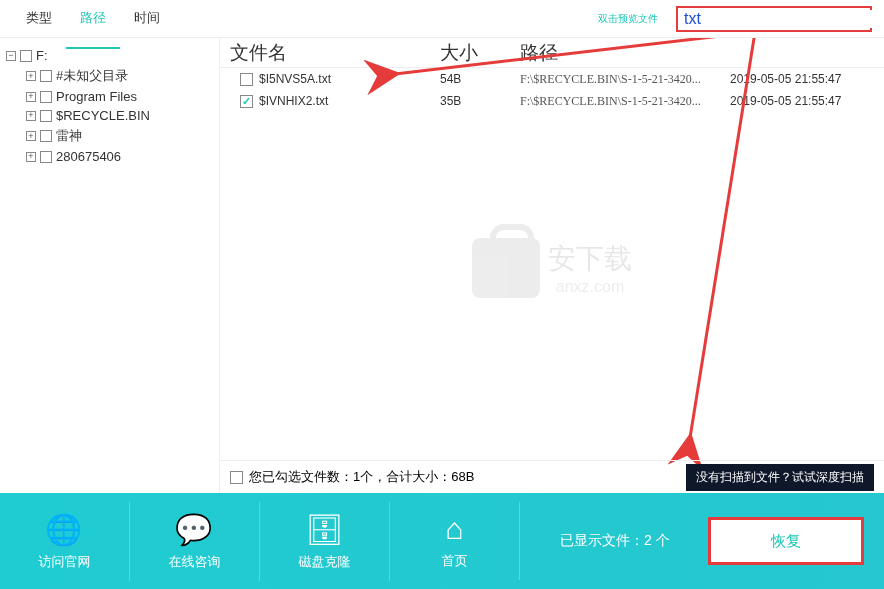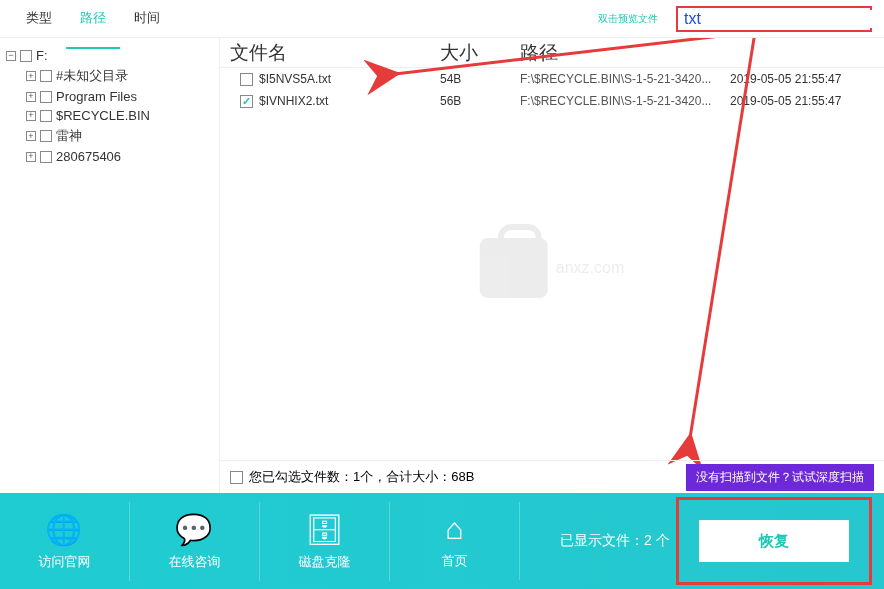--- a/index.html
+++ b/index.html
@@ -26,39 +26,39 @@
 .table { width: 100%; }
 .thead { display: flex; height: 30px; align-items: center; font-size: 19px; color: #333; font-weight: 500; border-bottom: 1px solid #eee; }
 .col-name { width: 220px; padding-left: 10px; }
 .col-size { width: 80px; }
 .col-path { width: 210px; }
 .col-time { flex: 1; }
 .row { display: flex; height: 22px; align-items: center; font-size: 12px; color: #333; }
 .row-checkbox { width: 13px; height: 13px; border: 1px solid #888; margin-left: 10px; margin-right: 6px; display: inline-flex; align-items: center; justify-content: center; }
 .row-checkbox.checked::after { content: "✓"; color: #1fc7b6; font-size: 11px; font-weight: bold; }
 .row .col-name { display: flex; align-items: center; }
-.row .col-path { color: #555; }
+.row .col-path { color: #555; font-family: Liberation Serif, serif; }
 
 .watermark { position: absolute; top: 200px; left: 50%; transform: translateX(-50%); opacity: 0.15; text-align: center; pointer-events: none; }
 .watermark-bag { width: 68px; height: 60px; background: #888; border-radius: 8px; margin: 0 auto 0; position: relative; }
 .watermark-bag::before { content: ""; position: absolute; top: -14px; left: 18px; width: 32px; height: 20px; border: 6px solid #888; border-bottom: none; border-radius: 14px 14px 0 0; }
 .watermark-text { font-size: 28px; color: #666; font-weight: 500; }
 .watermark-sub { font-size: 16px; color: #888; }
 
 .arrows { position: absolute; top: 38px; left: 220px; width: 664px; height: 455px; pointer-events: none; }
 
 .summary-bar { position: absolute; bottom: 96px; left: 220px; right: 0; height: 28px; display: flex; align-items: center; padding: 16px 10px; font-size: 13px; border-top: 1px solid #eee; }
 .summary-checkbox { width: 13px; height: 13px; border: 1px solid #888; margin-right: 6px; }
-.deep-scan { margin-left: auto; background: #6d28d9; color: #fff; padding: 5px 10px; font-size: 12px; }
+.deep-scan { margin-left: auto; background: #0f172a; color: #fff; padding: 5px 10px; font-size: 12px; }
 
 .bottombar { position: absolute; bottom: 0; left: 0; right: 0; height: 96px; background: linear-gradient(90deg, #1fccd1, #26c7cf); display: flex; align-items: center; }
 .bottom-btn { width: 130px; text-align: center; color: #fff; font-size: 13px; cursor: pointer; border-right: 1px solid rgba(255,255,255,0.25); padding: 10px 0; }
 .bottom-btn .icon { font-size: 30px; display: block; margin-bottom: 6px; }
 .displayed-count { color: #fff; font-size: 14px; margin-left: 40px; }
-.recover-wrap { margin-left: auto; margin-right: 12px; border: 3px solid #e63b3b; padding: 20px; font-weight: bold; }
+.recover-wrap { margin-left: auto; margin-right: 20px; border: 3px solid #e63b3b; padding: 0; }
 .recover-btn { width: 150px; height: 42px; background: #fff; color: #1fc7b6; font-size: 15px; display: flex; align-items: center; justify-content: center; cursor: pointer; }
 </style>
 </head>
 <body>
 
 <div class="topbar">
   <div class="tabs">
     <div class="tab">类型</div>
     <div class="tab active">路径</div>
     <div class="tab">时间</div>
@@ -118,30 +118,31 @@
         </div>
         <div class="col-size">54B</div>
         <div class="col-path">F:\$RECYCLE.BIN\S-1-5-21-3420...</div>
         <div class="col-time">2019-05-05 21:55:47</div>
       </div>
       <div class="row">
         <div class="col-name">
           <span class="row-checkbox checked"></span>
           <span>$IVNHIX2.txt</span>
         </div>
-        <div class="col-size">56B</div>
+        <div class="col-size">35B</div>
         <div class="col-path">F:\$RECYCLE.BIN\S-1-5-21-3420...</div>
         <div class="col-time">2019-05-05 21:55:47</div>
       </div>
     </div>
 
     <div class="watermark">
       <div style="display:flex;align-items:center;gap:8px;">
         <div class="watermark-bag"></div>
         <div>
+          <div class="watermark-text">安下载</div>
           <div class="watermark-sub">anxz.com</div>
         </div>
       </div>
     </div>
   </div>
 </div>
 
 <svg class="arrows">
   <defs>
     <marker id="ah" markerWidth="12" markerHeight="12" refX="2" refY="6" orient="auto">

